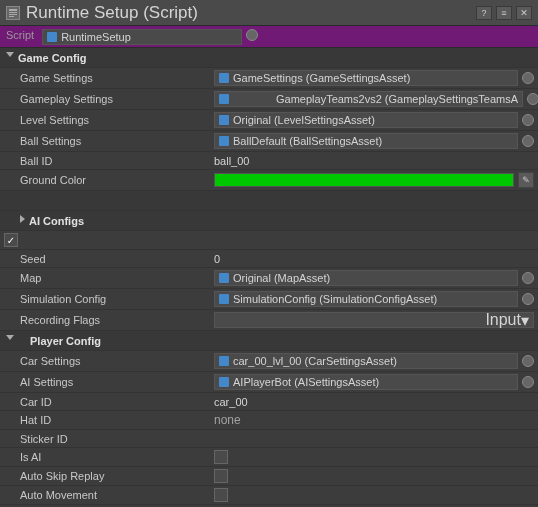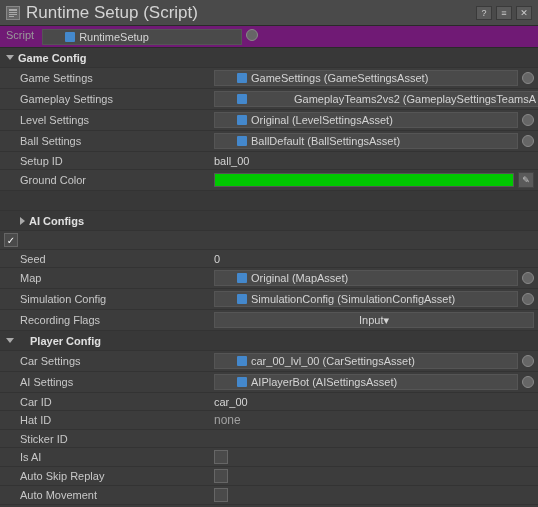--- a/index.html
+++ b/index.html
@@ -83,21 +83,21 @@
       min-height: 18px;
       border-bottom: 1px solid #333;
     }
     .row-label {
       width: 210px;
       min-width: 210px;
       padding: 2px 4px 2px 8px;
       color: #c8c8c8;
       font-size: 11px;
       display: flex;
-      align-items: center;
+      align-items: flex-start;
       gap: 4px;
     }
     .row-label.section-header {
       font-weight: bold;
       color: #e0e0e0;
       background: #383838;
     }
     .row-value {
       flex: 1;
       padding: 2px 4px;
@@ -126,21 +126,21 @@
     }
     .triangle-right {
       border-width: 4px 0 4px 5px;
       border-color: transparent transparent transparent #aaa;
     }
     .asset-field {
       display: flex;
       align-items: center;
       background: #4a4a4a;
       border: 1px solid #555;
-      padding: 1px 22px;
+      padding: 1px 4px;
       gap: 4px;
       flex: 1;
       height: 16px;
       font-size: 11px;
       color: #d4d4d4;
     }
     .text-value {
       color: #d4d4d4;
       font-size: 11px;
     }
@@ -177,23 +177,23 @@
       color: #fff;
     }
     .dropdown-field {
       display: flex;
       align-items: center;
       background: #4a4a4a;
       border: 1px solid #555;
       padding: 1px 4px;
       flex: 1;
       height: 16px;
-      font-size: 11px;
+      font-size: 16px;
       color: #d4d4d4;
-      justify-content: center;
+      justify-content: flex-end;
       cursor: pointer;
     }
     .circle-icon {
       width: 12px;
       height: 12px;
       border-radius: 50%;
       background: #666;
       border: 1px solid #888;
       flex-shrink: 0;
       cursor: pointer;
@@ -297,21 +297,21 @@
       <div class="asset-field">
         <div class="small-asset-icon"></div>
         <span>BallDefault (BallSettingsAsset)</span>
       </div>
       <div class="circle-icon"></div>
     </div>
   </div>
 
   <div class="row">
     <div class="row-label indent-1">
-      <span>Setup ID</span>
+      <span>Ball ID</span>
     </div>
     <div class="row-value">
       <span class="text-value">ball_00</span>
     </div>
   </div>
 
   <div class="row">
     <div class="row-label indent-1">
       <span>Ground Color</span>
     </div>

